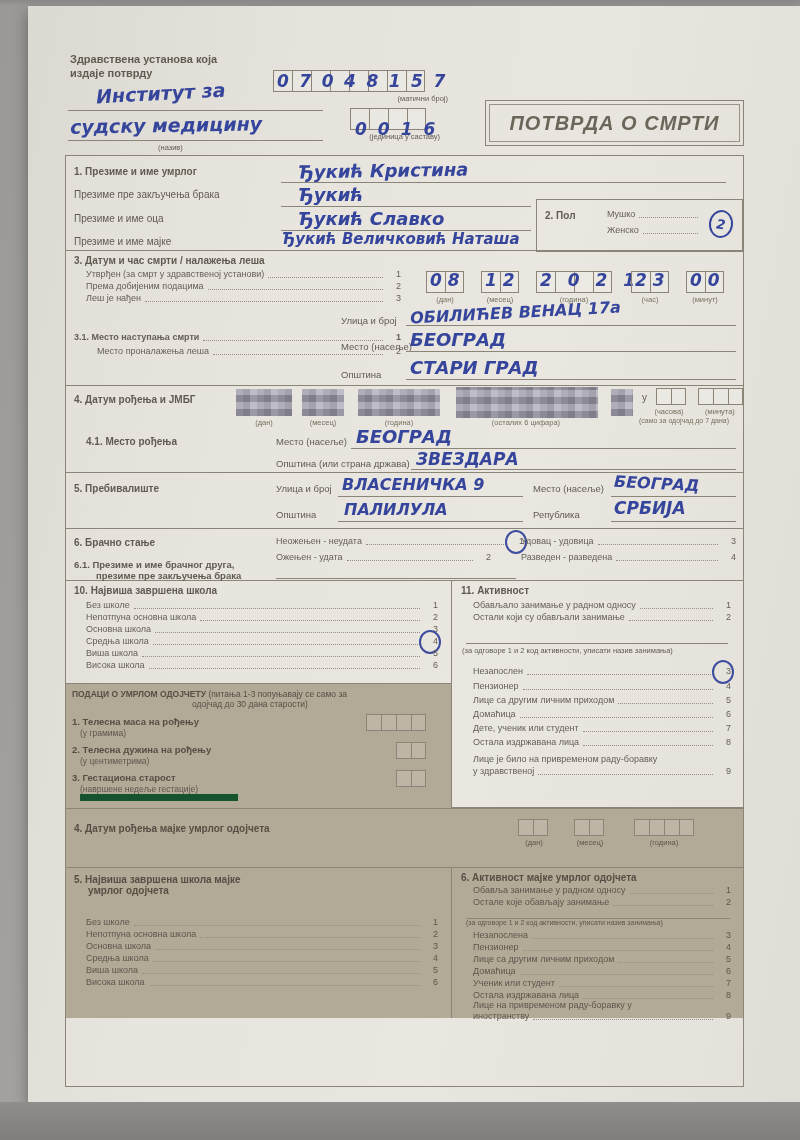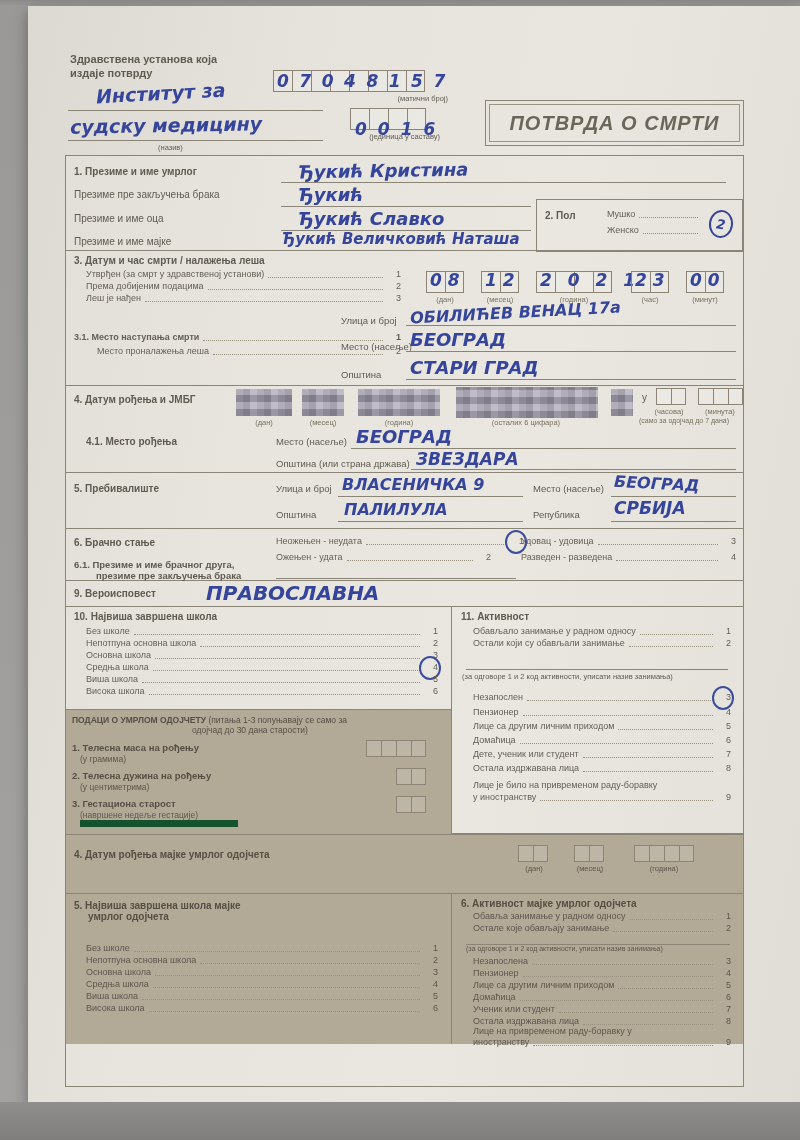--- a/index.html
+++ b/index.html
@@ -283,24 +283,20 @@
       <div class="opt abs" style="left:455px;top:22px;width:215px;">
         <span>Разведен - разведена</span>
           <span class="dots"></span>
           <span class="num">4</span>
         </div>
       <div class="abs ptxt bold" style="left:8px;top:30px;font-size:9.5px;">6.1. Презиме и име брачног друга,</div>
       <div class="abs ptxt bold" style="left:30px;top:41px;font-size:9.5px;">презиме пре закључења брака</div>
       <div class="abs uline" style="left:210px;top:49px;width:240px;"></div>
     </div>
 
-    <div class="row" style="height:26px;">
-      <div class="abs ptxt bold" style="left:8px;top:7px;font-size:10px;">9. Вероисповест</div>
-      <div class="hwbox" style="left:140px;top:0px;font-size:20px;">ПРАВОСЛАВНА</div>
-    </div>
 
     <div class="row" style="height:227px;">
       <div class="abs" style="left:385px;top:0;width:1px;height:227px;background:#8b8578;"></div>
 
       <div class="abs ptxt bold" style="left:8px;top:4px;font-size:10px;">10. Највиша завршена школа</div>
       <div class="opt abs" style="left:20px;top:18px;width:352px;">
         <span>Без школе</span>
           <span class="dots"></span>
           <span class="num">1</span>
         </div>
@@ -401,21 +397,21 @@
         </div>
       <div class="opt abs" style="left:407px;top:155px;width:258px;">
         <span>Остала издржавана лица</span>
           <span class="dots"></span>
           <span class="num">8</span>
         </div>
       <div class="abs" style="left:407px;top:172px;width:258px;font-size:9px;color:#635f55;line-height:12px;">
         <div>Лице је било на привременом раду-боравку</div>
       </div>
       <div class="opt abs" style="left:407px;top:184px;width:258px;">
-        <span>у иностранству</span>
+        <span>у здравственој</span>
           <span class="dots"></span>
           <span class="num">9</span>
         </div>
     </div>
 
     <div class="row tan" style="height:60px;border-top:1.5px solid #8b8578;">
       <div class="abs bold" style="left:8px;top:14px;font-size:10px;color:#564f44;">4. Датум рођења мајке умрлог одојчета</div>
       <div class="cg cg-s" style="left:452px;top:10px;">
           <div class="c"></div>
           <div class="c"></div>

